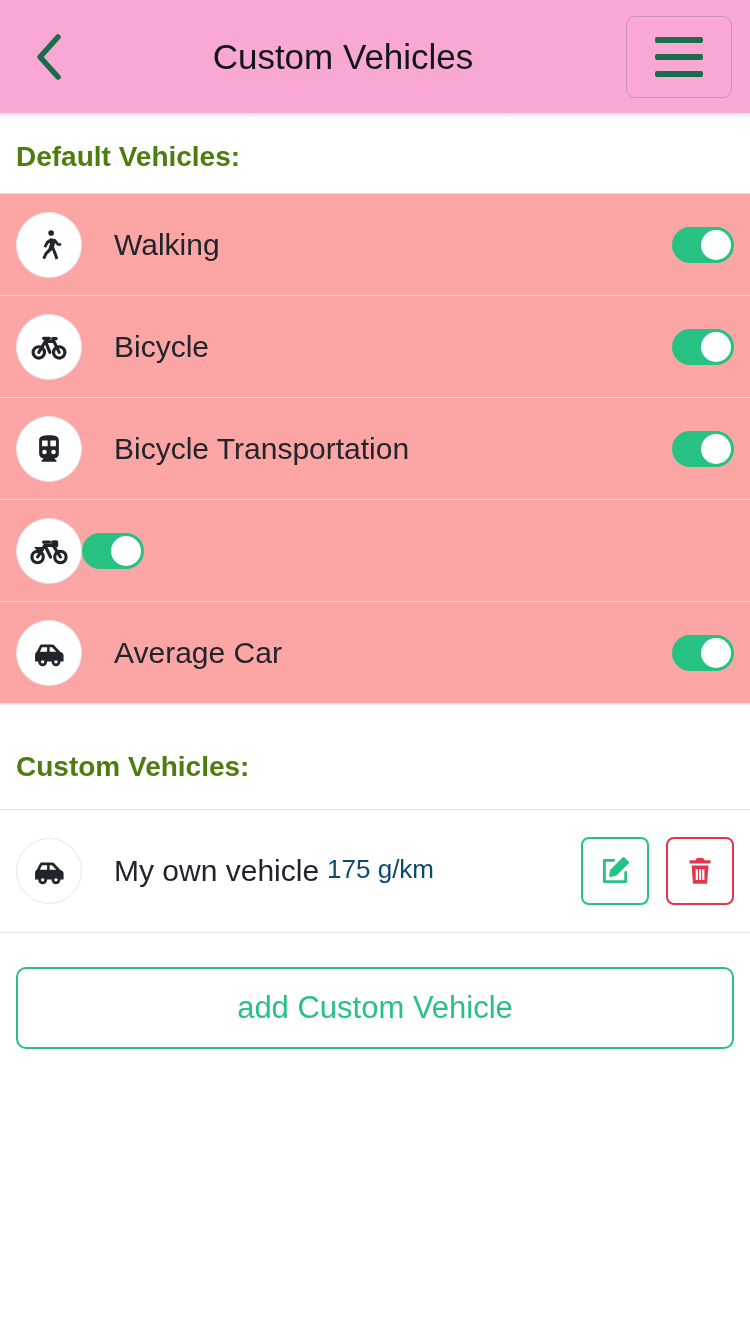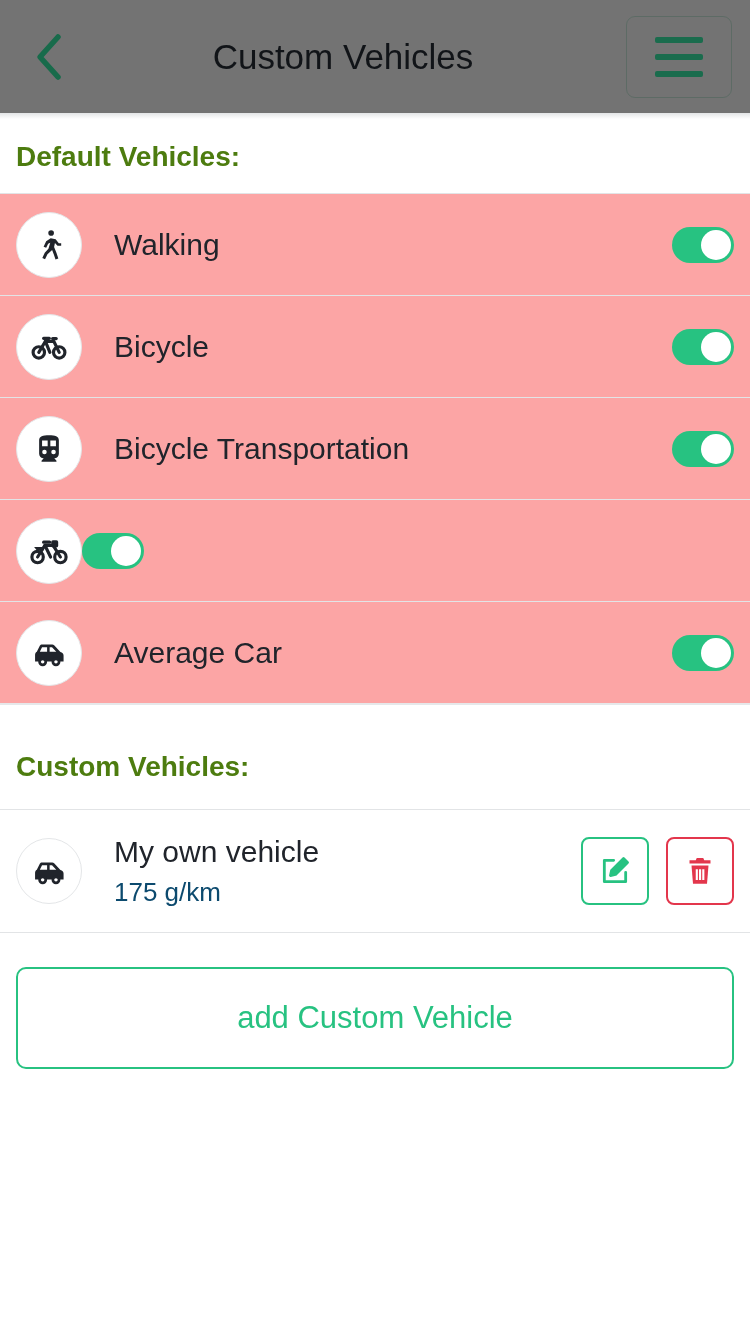--- a/index.html
+++ b/index.html
@@ -15,21 +15,21 @@
     width: 750px;
     height: 1334px;
     background: #ffffff;
     overflow: hidden;
   }
 
   
   .header {
     position: relative;
     height: 113px;
-    background: #737373;
+    background: #f9a8d4;
     display: flex;
     align-items: center;
     padding: 0 18px;
   }
   .back-btn {
     width: 62px;
     height: 62px;
     display: flex;
     align-items: center;
     justify-content: center;
@@ -144,21 +144,20 @@
     display: flex;
     align-items: center;
     min-height: 122px;
     padding: 14px 16px;
     background: #fff;
   }
   .custom-text {
     flex: 1 1 auto;
     margin-left: 32px;
     display: flex;
-    flex-direction: column;
     gap: 8px;
   }
   .custom-name {
     font-size: 30px;
     color: #20242b;
     white-space: nowrap;
   }
   .custom-sub {
     font-size: 26px;
     color: #0c4a6e;
@@ -180,21 +179,21 @@
     cursor: pointer;
   }
   .action-btn.edit { border: 2px solid #27c281; }
   .action-btn.delete { border: 2px solid #e3364c; }
   .action-btn svg { display: block; }
 
   
   .add-wrap { padding: 34px 16px 0 16px; }
   .add-btn {
     width: 100%;
-    height: 102px;
+    height: 82px;
     border: 2px solid #27c281;
     border-radius: 10px;
     background: #ffffff;
     color: #27c281;
     font-size: 31px;
     font-family: "Liberation Sans", sans-serif;
     cursor: pointer;
     display: flex;
     align-items: center;
     justify-content: center;

